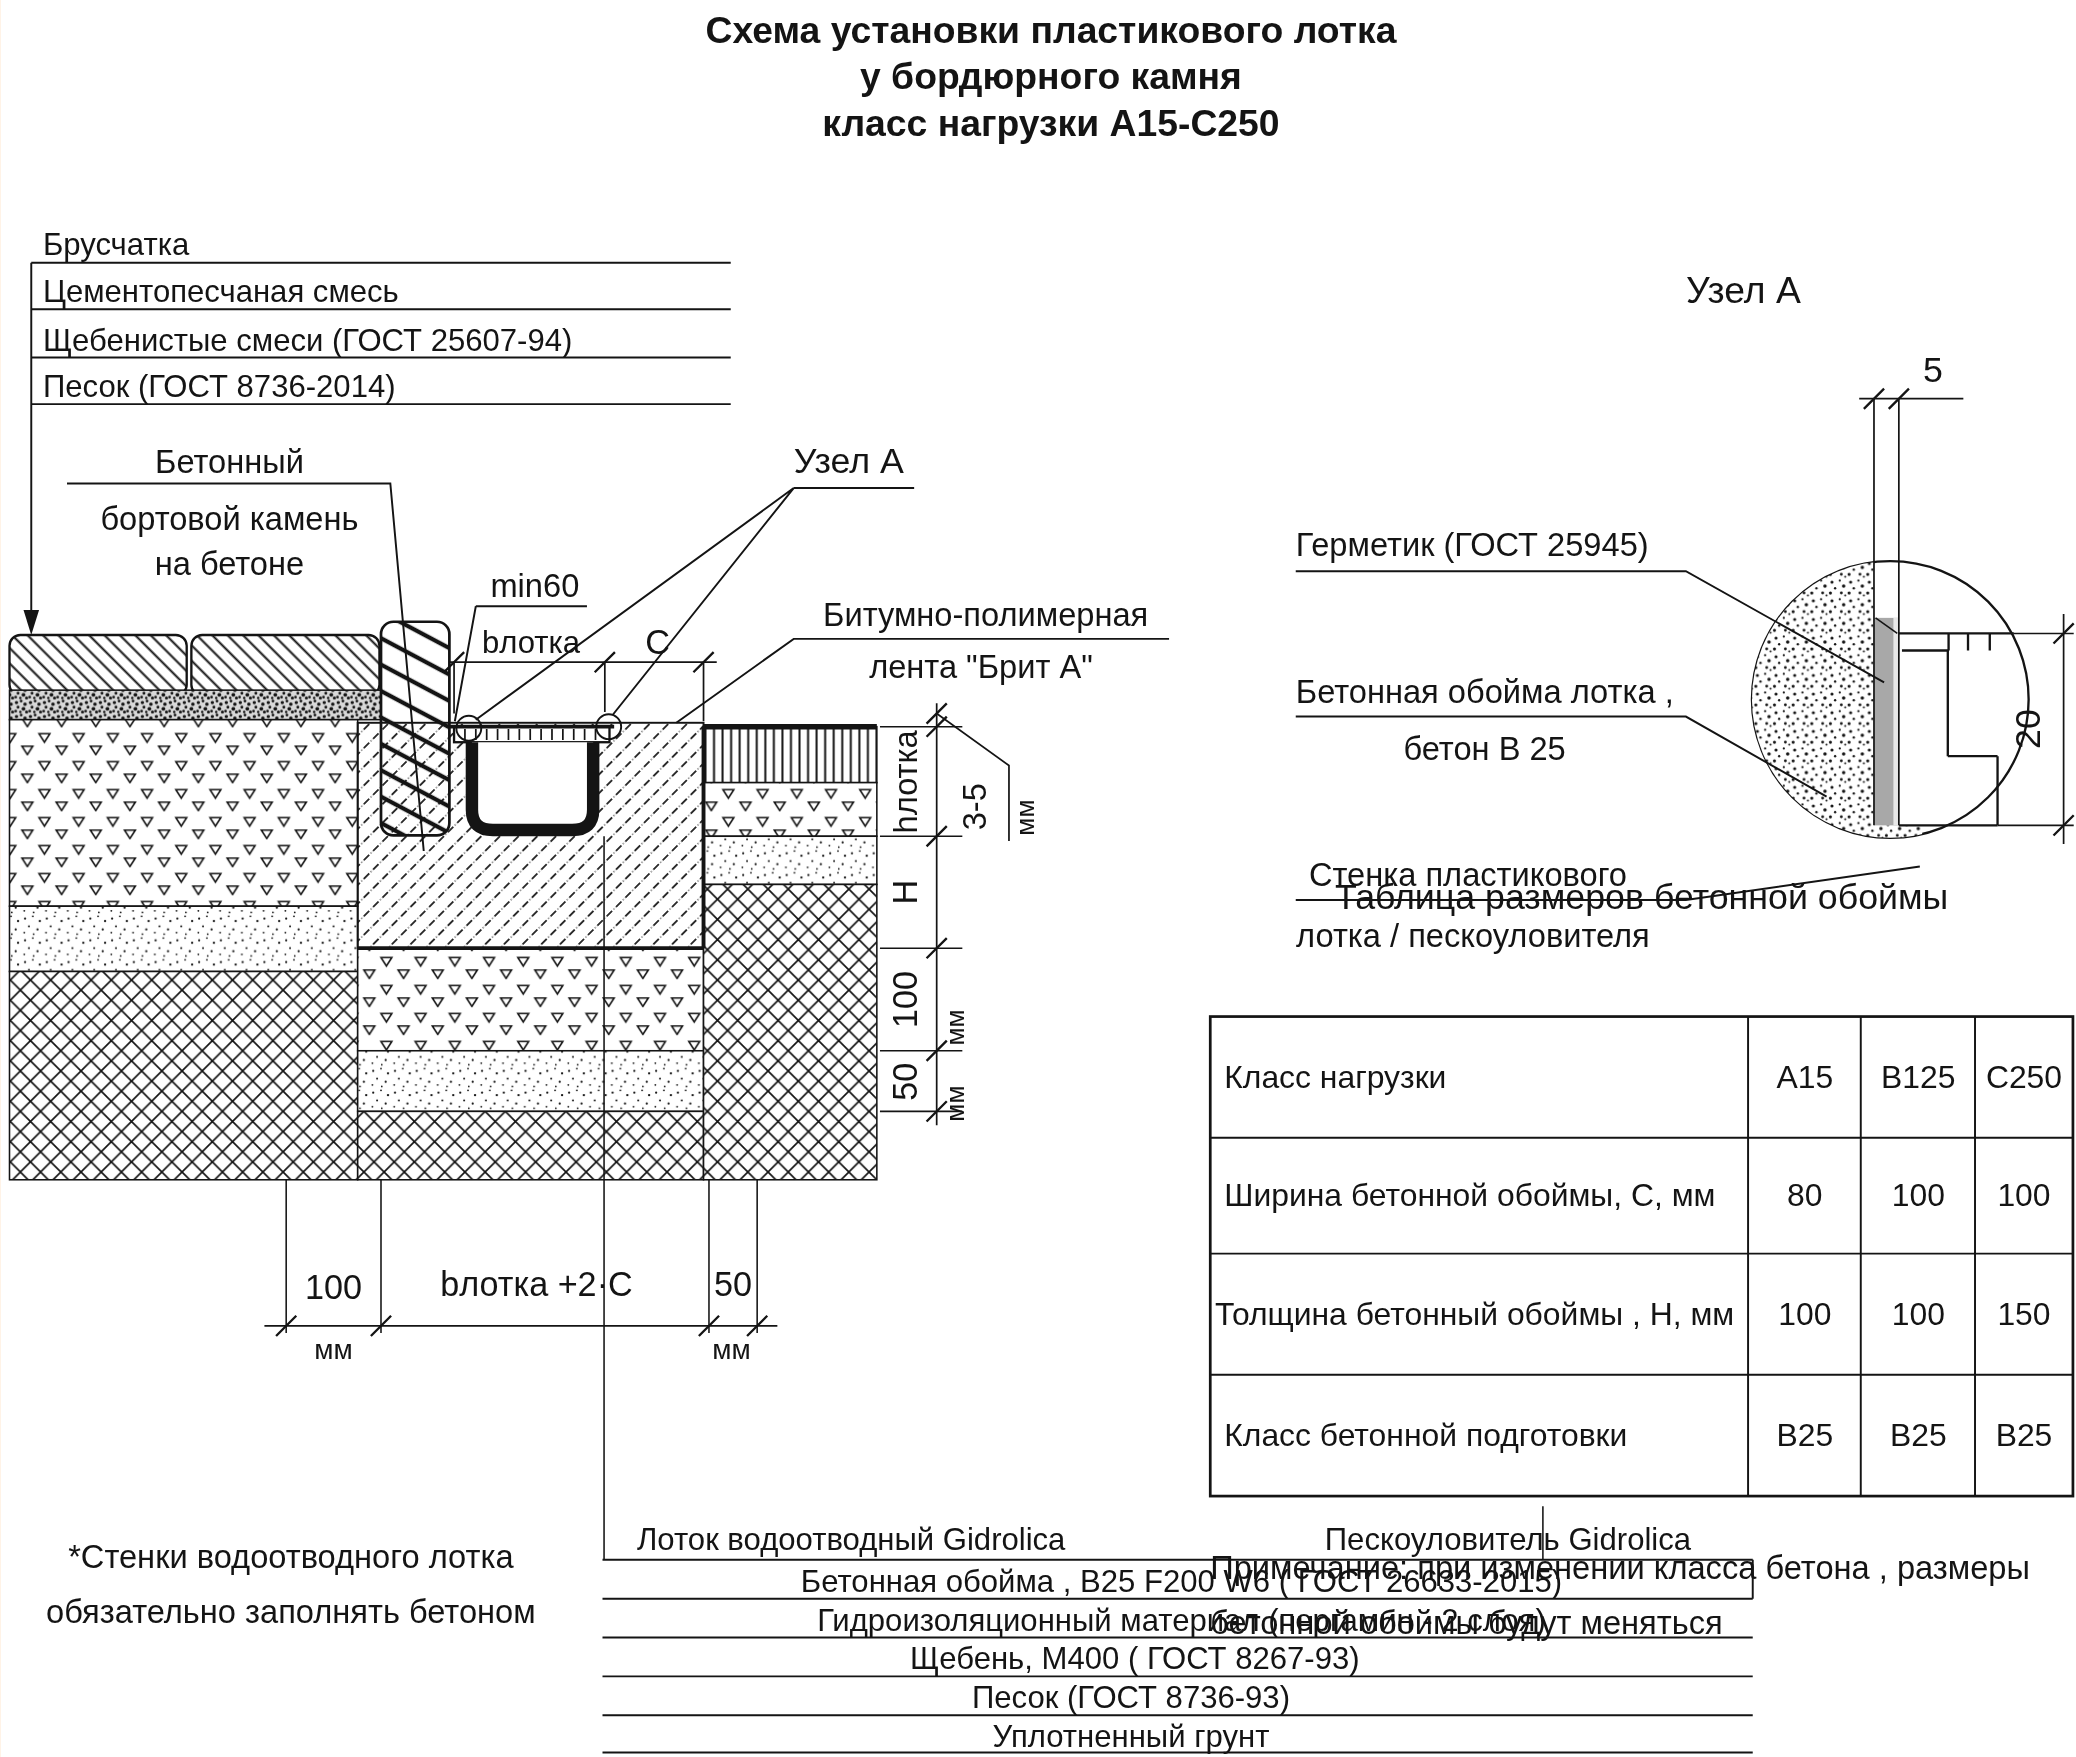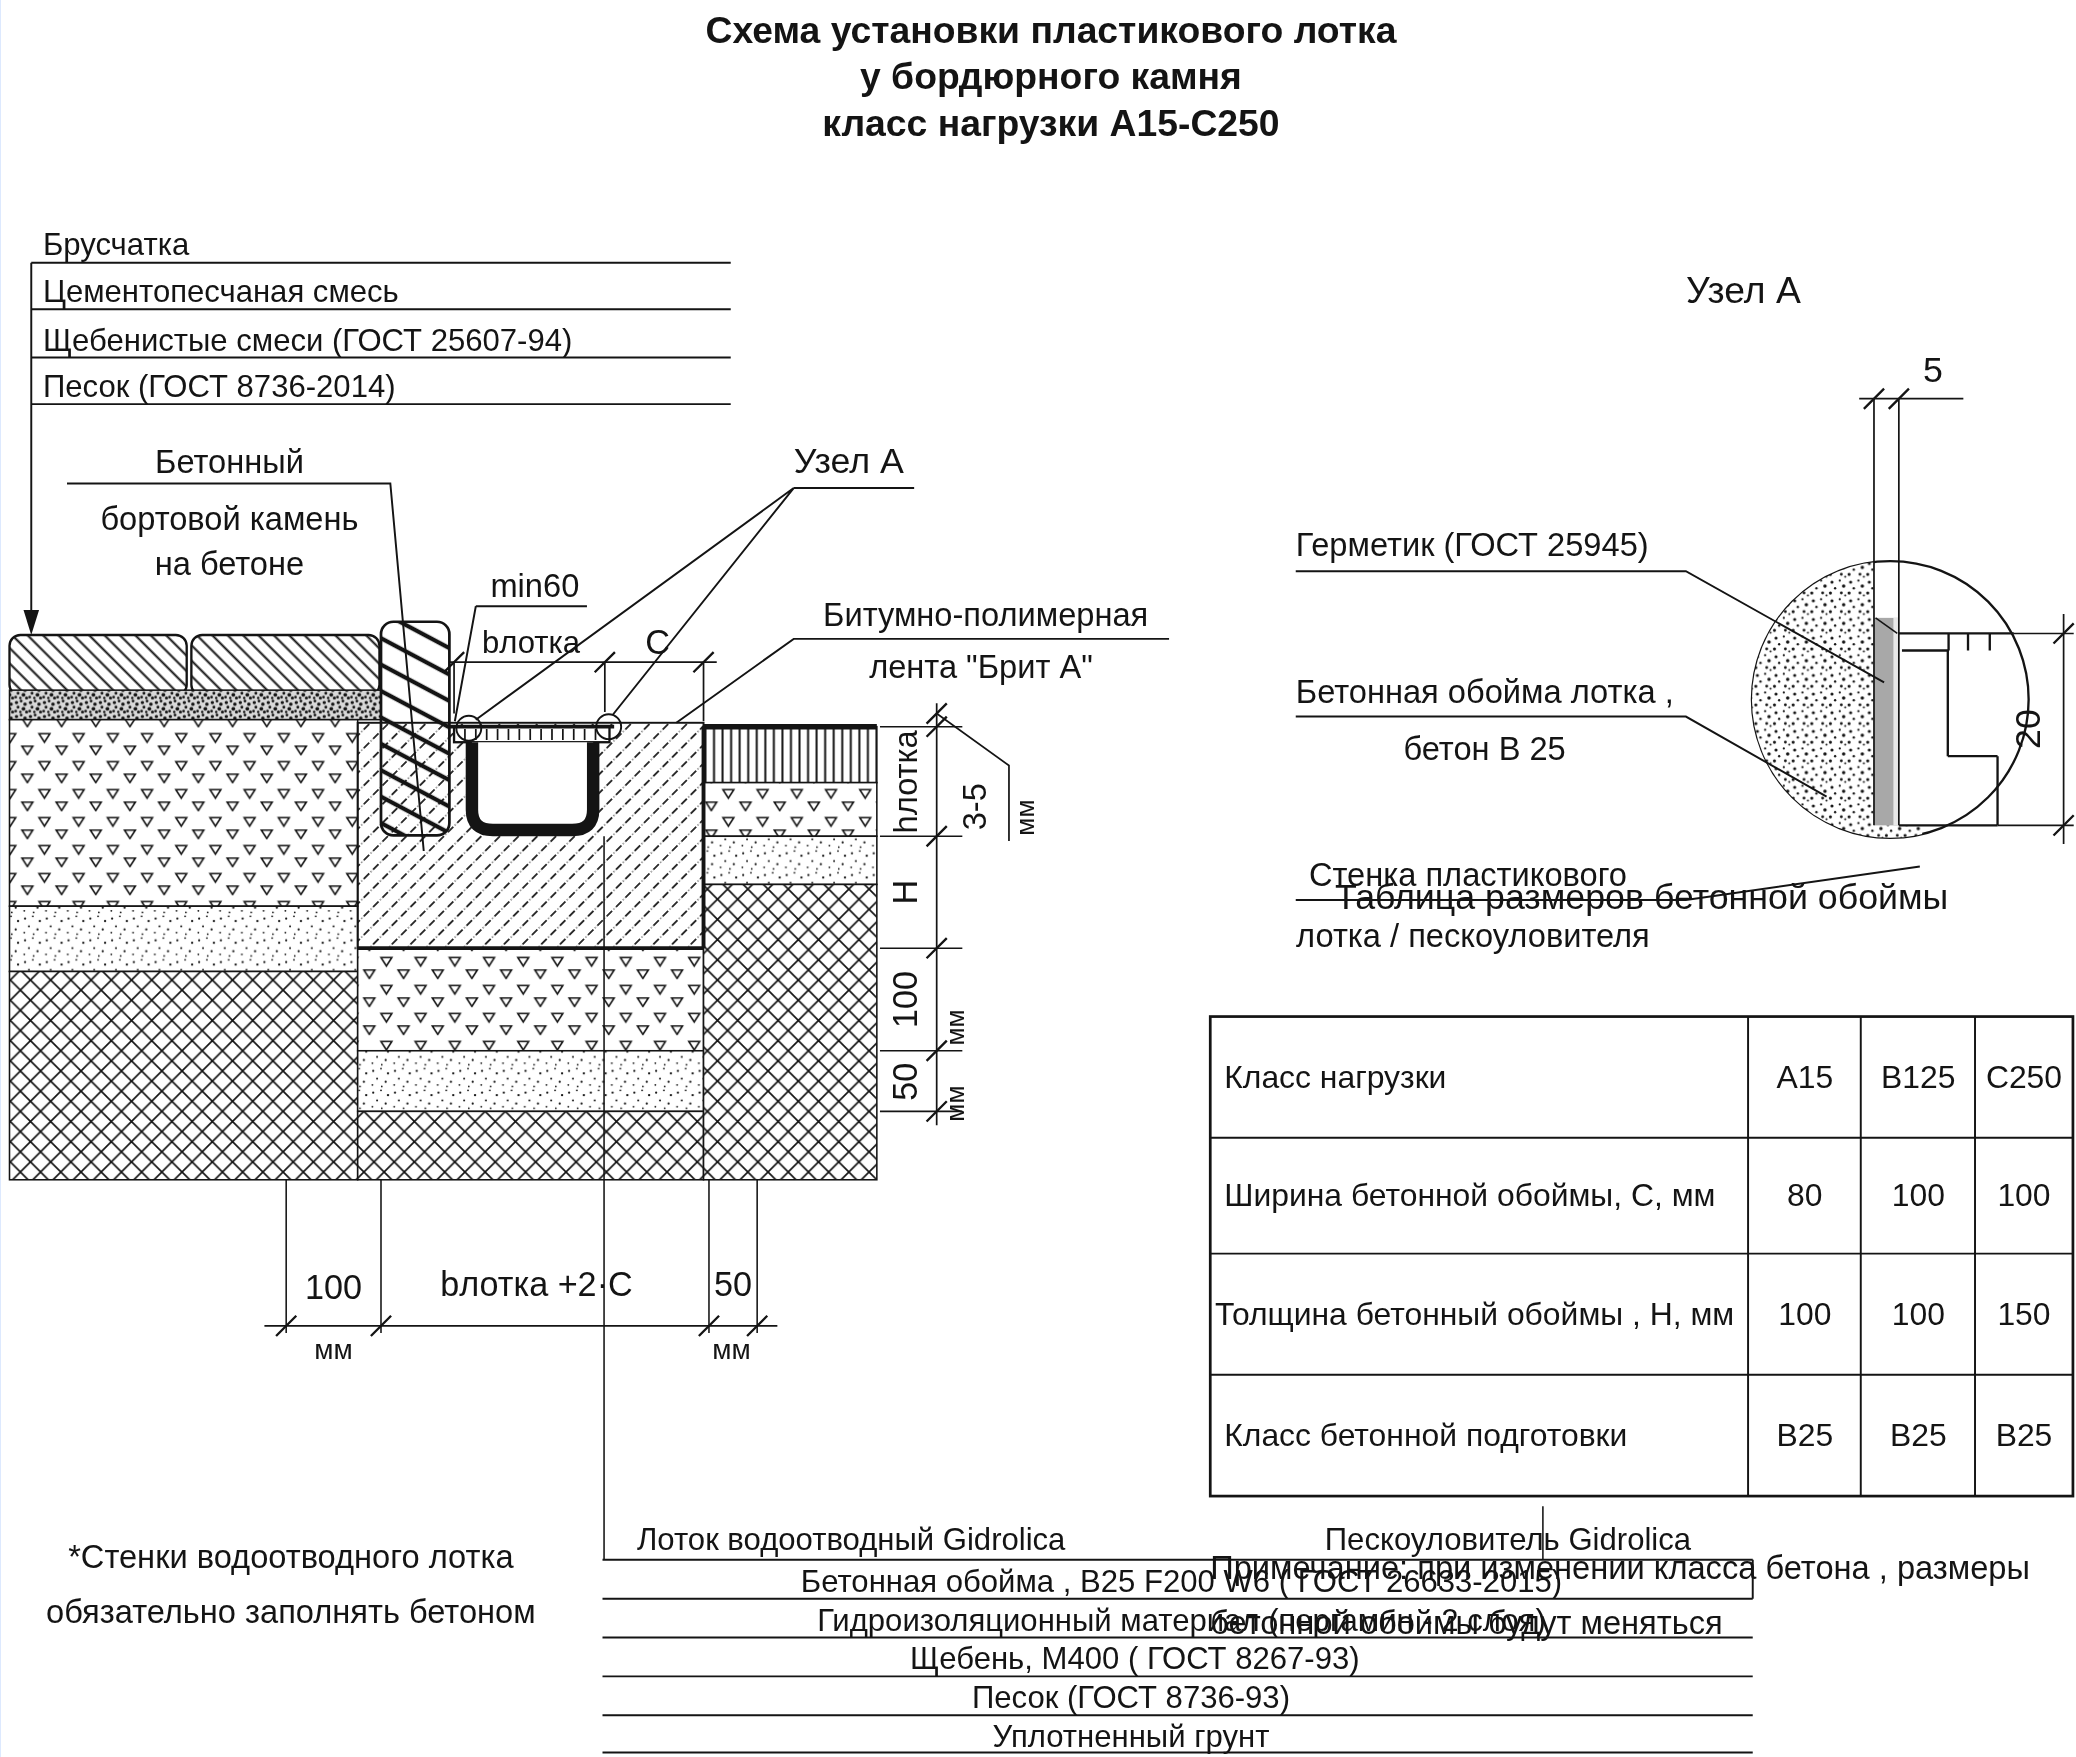--- a/index.html
+++ b/index.html
@@ -1,16 +1,16 @@
 <!DOCTYPE html>
 <html style="font-size:12.4px"><head>
 <meta charset="utf-8">
 <style>
   html,body{margin:0;padding:0;background:#ffffff;}
-  .wrap{width:1709px;height:1758px;background:#3b82f6;position:relative;}
+  .wrap{width:1709px;height:1758px;background:#fdba74;position:relative;}
   svg{display:block;}
   .t{font-family:"Liberation Sans", sans-serif; fill:#141414;}
   .b{font-weight:bold;}
   .ln{stroke:#141414;fill:none;}
 </style>
 </head>
 <body>
 
 <div class="wrap">
 <svg width="2077" height="1758" viewBox="0 0 2672 2262" xmlns="http://www.w3.org/2000/svg">

